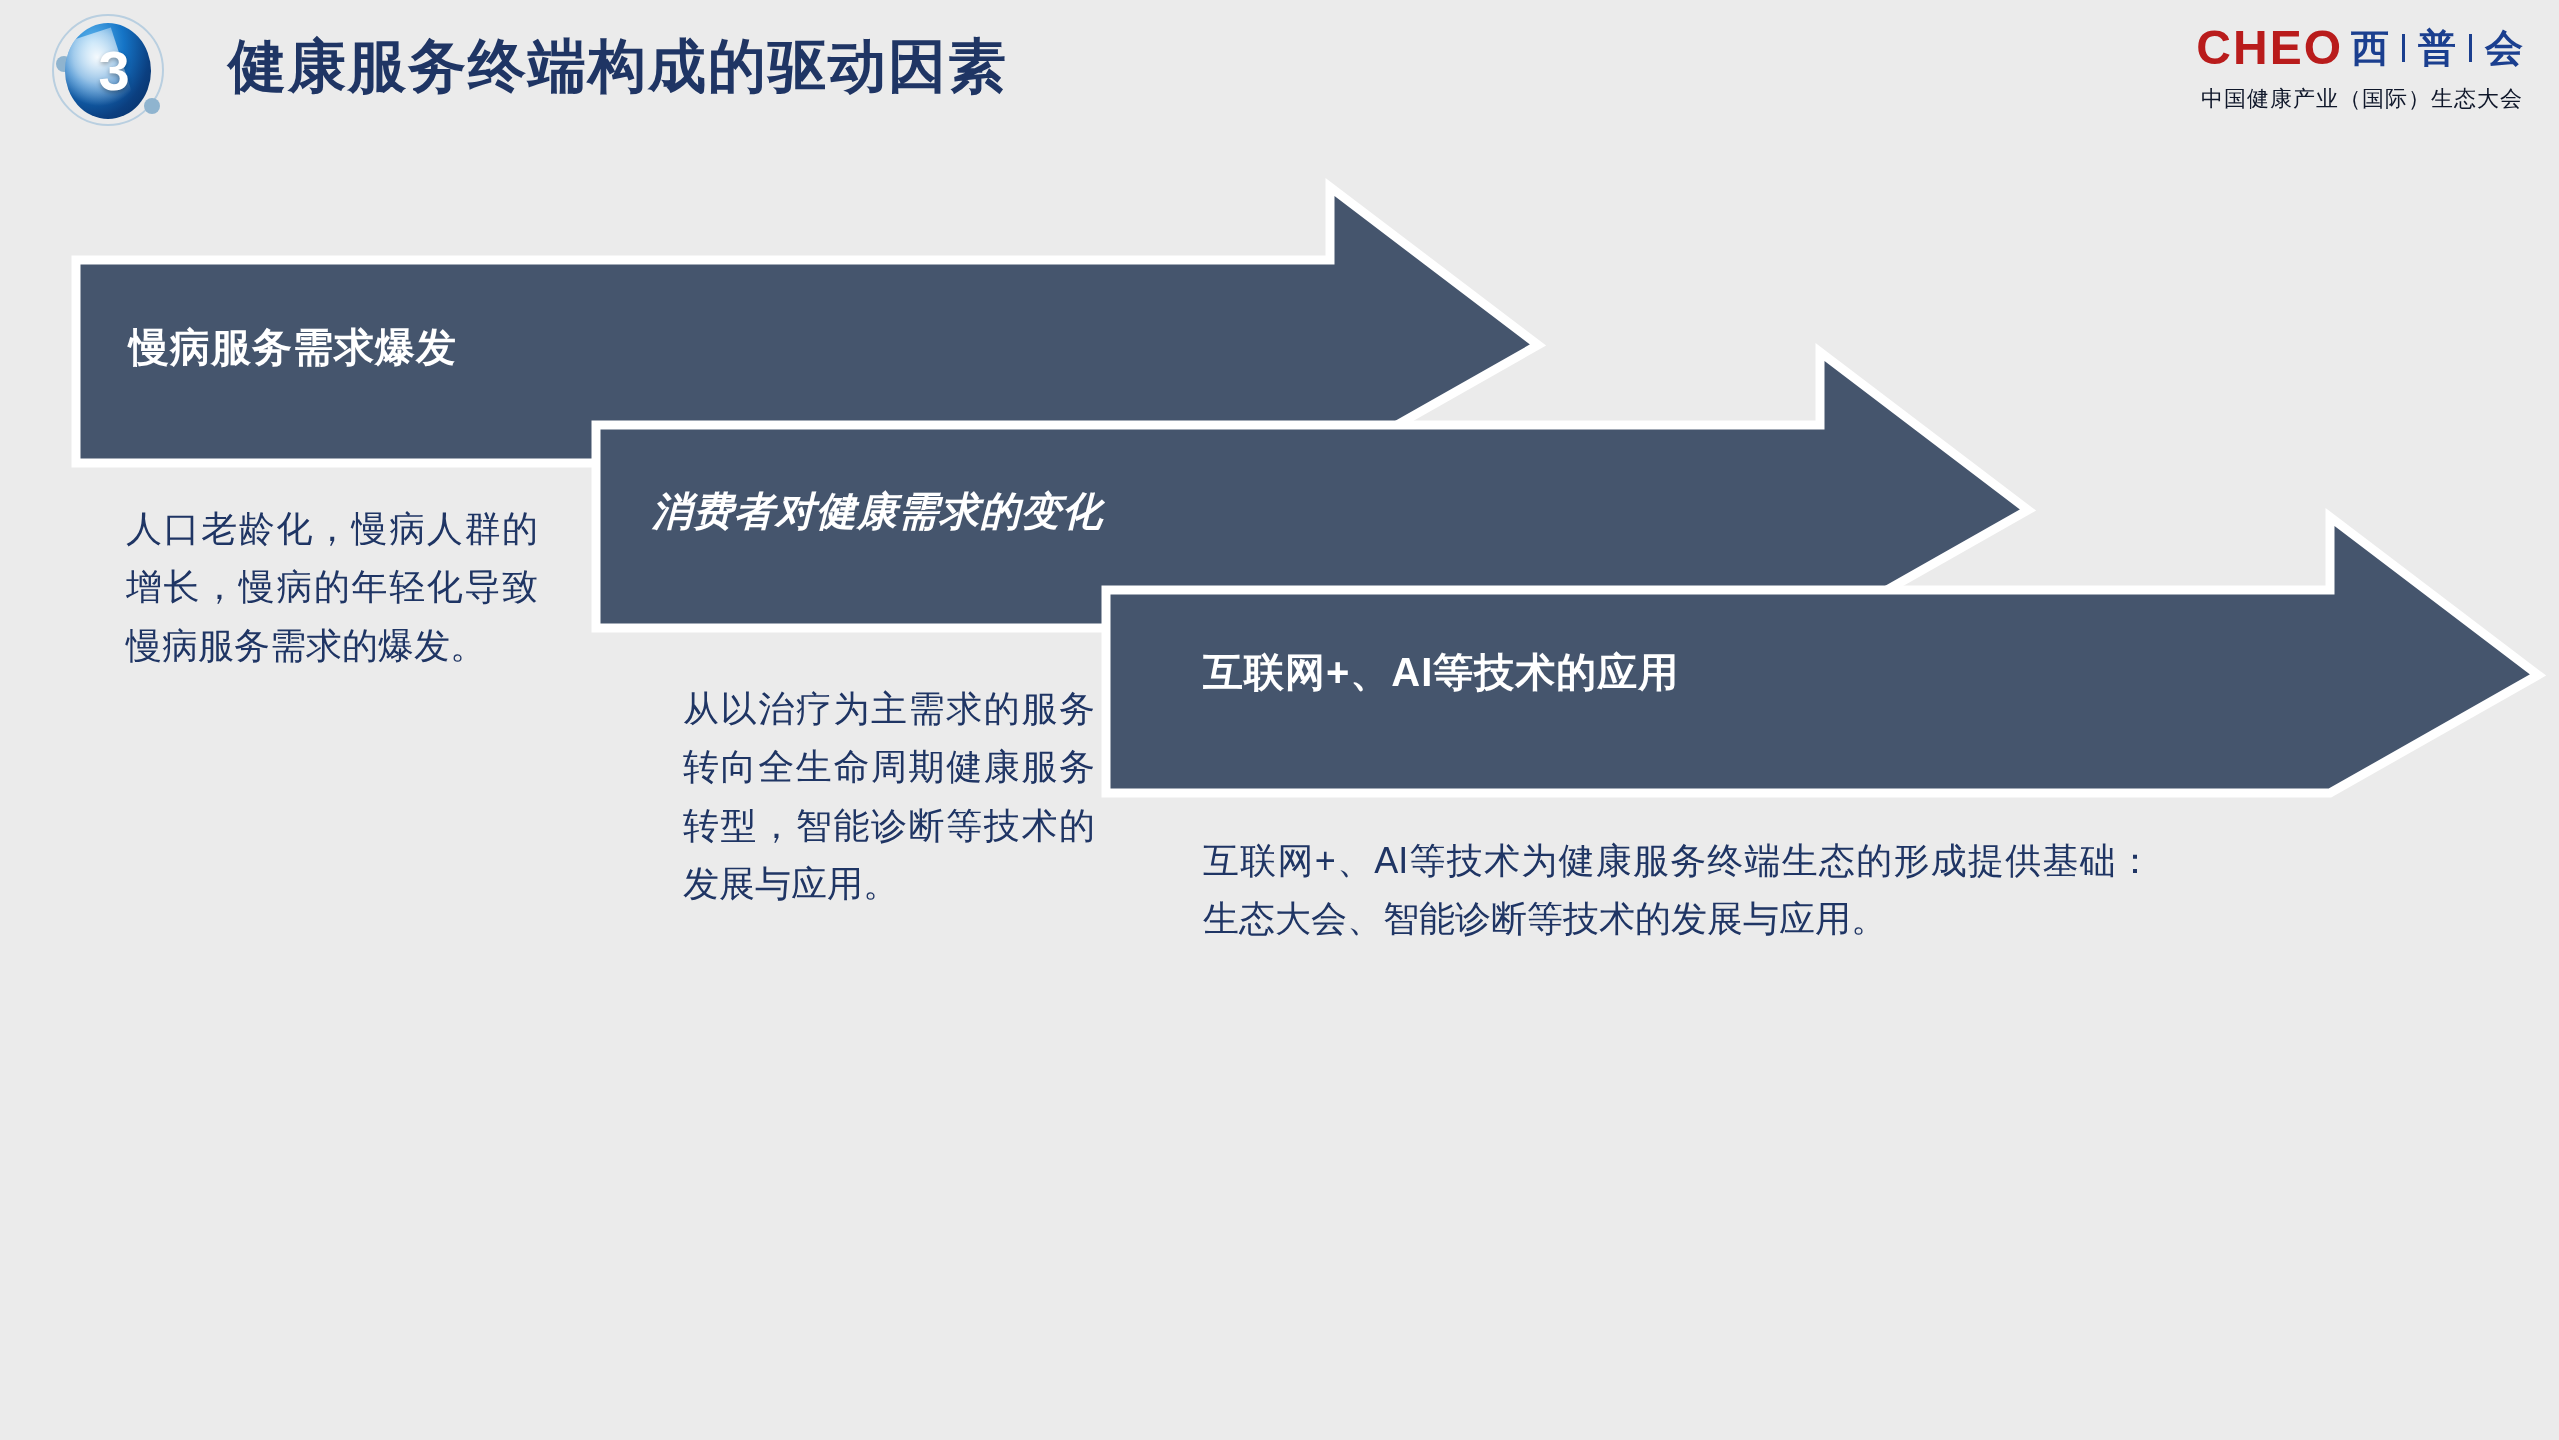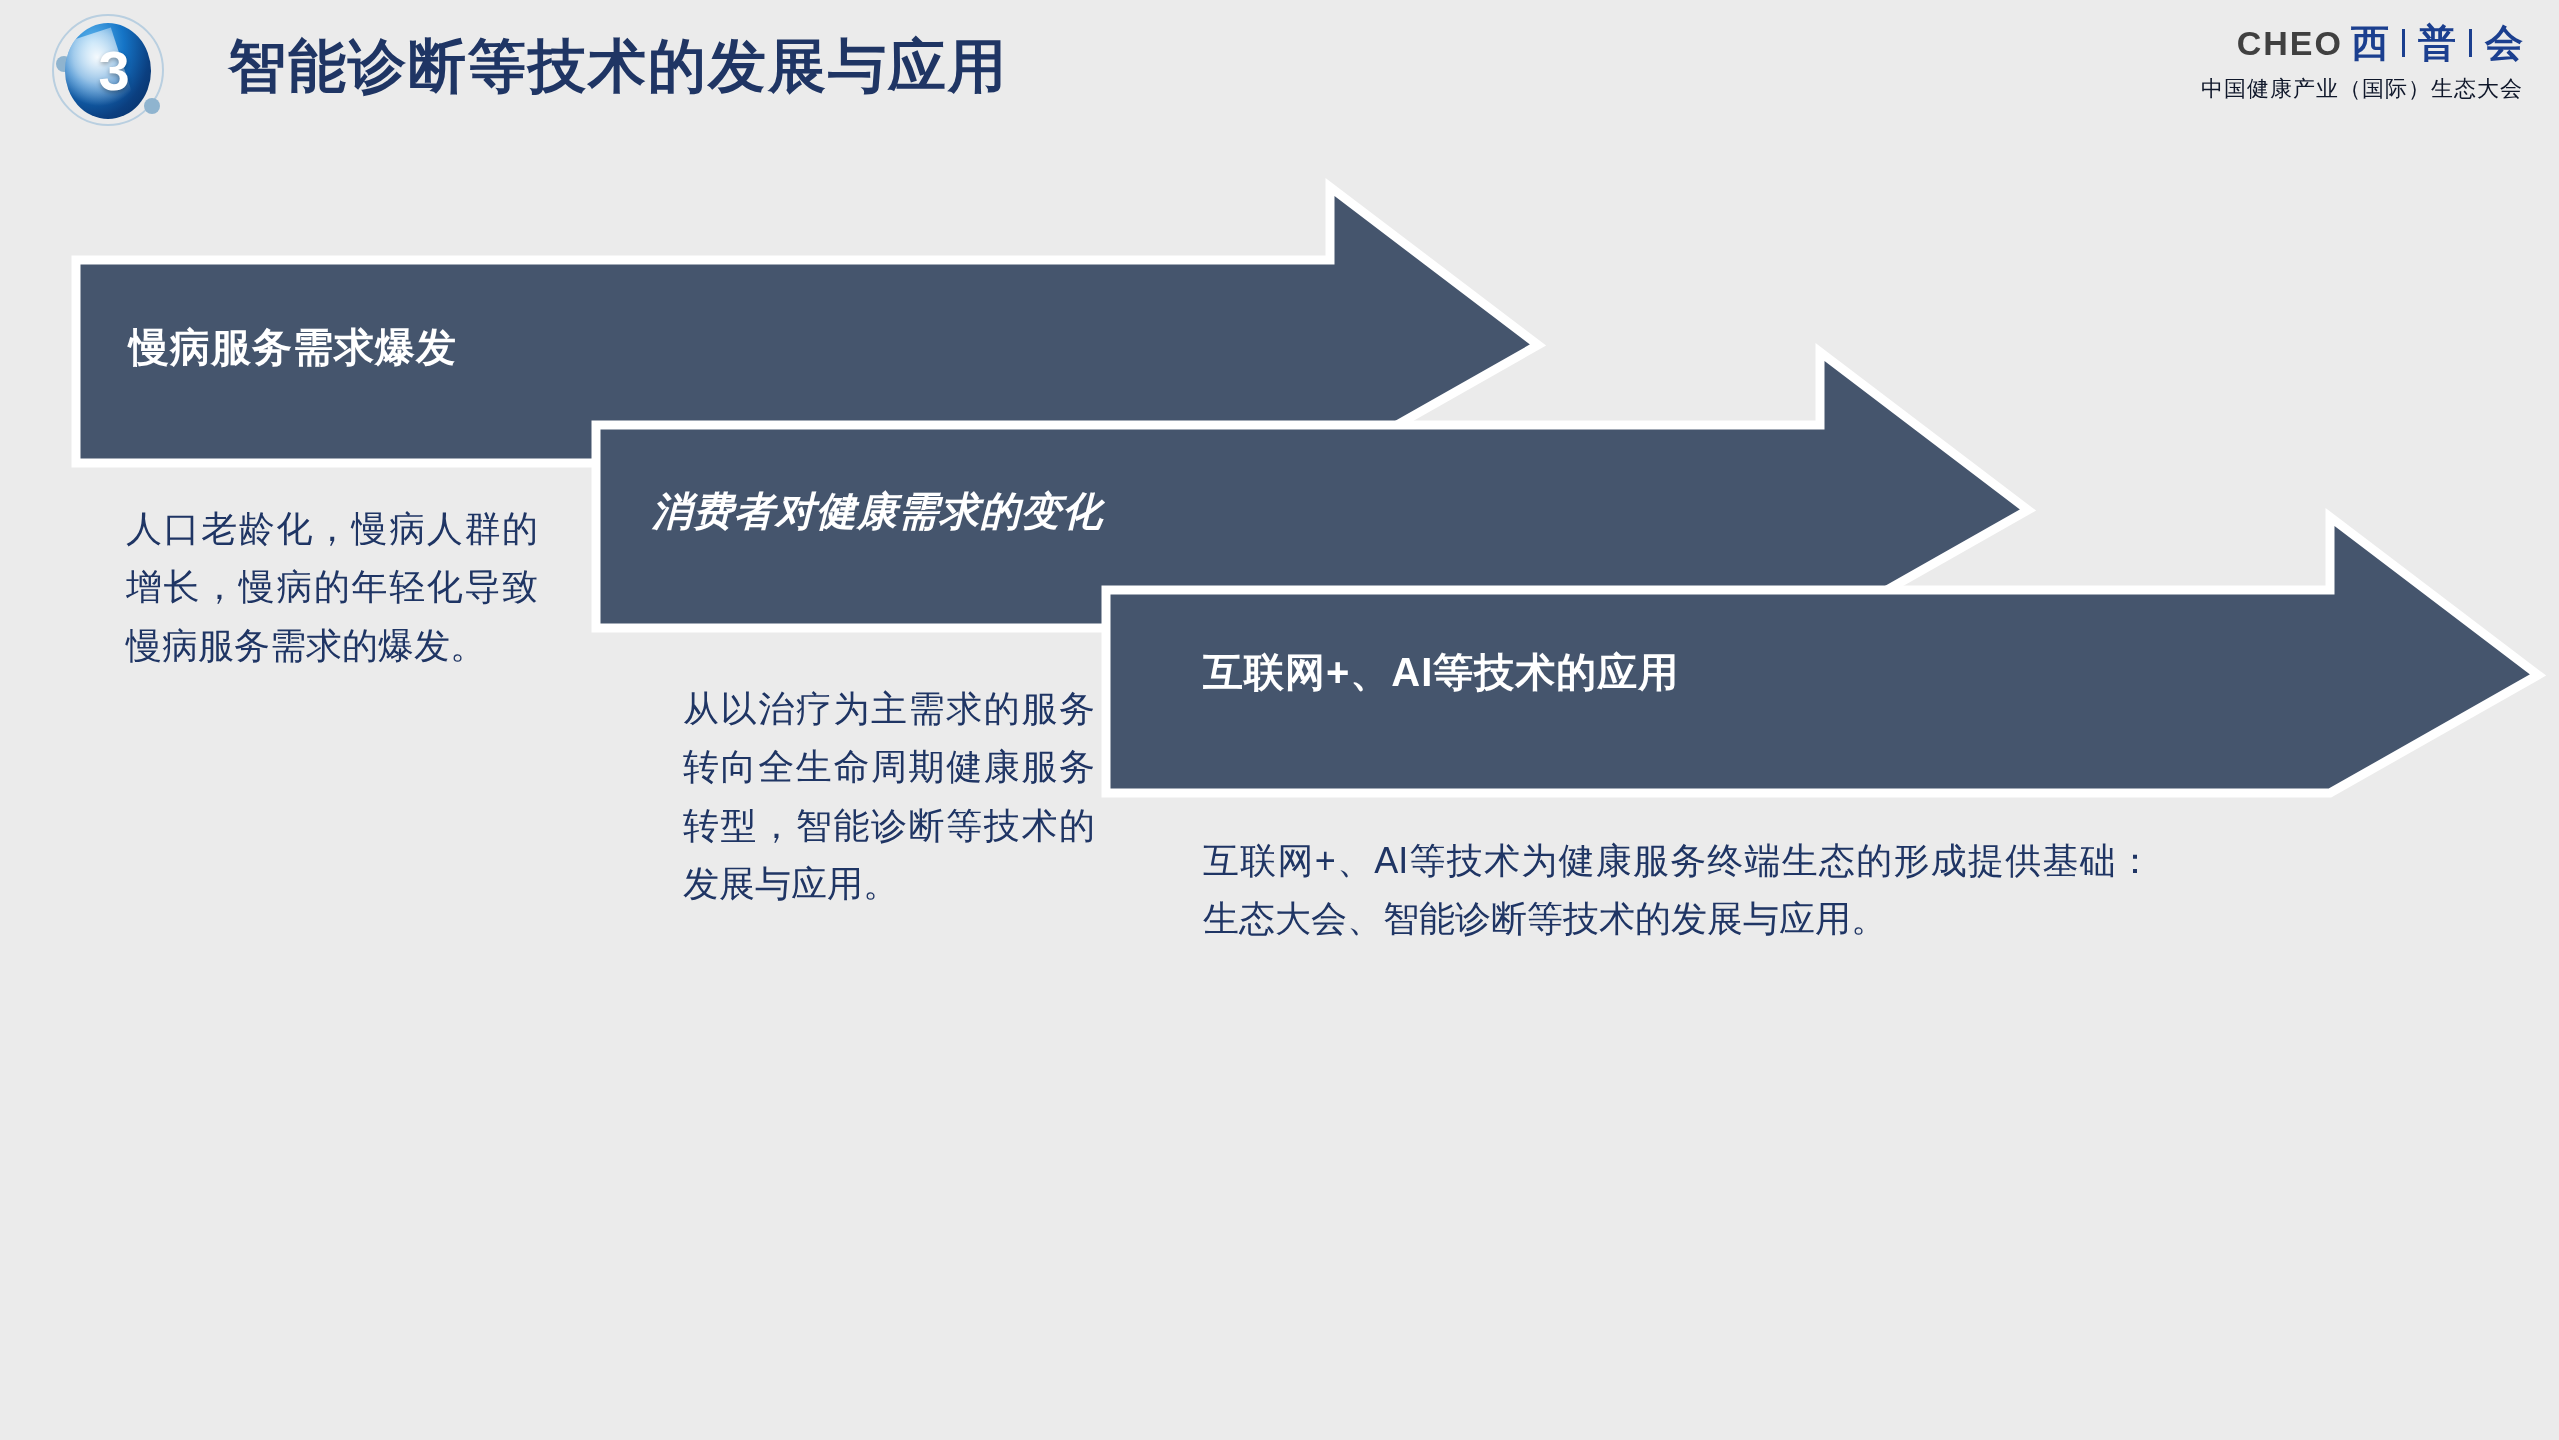--- a/index.html
+++ b/index.html
@@ -48,21 +48,21 @@
   .page-title{
     position:absolute;left:228px;top:28px;
     font-size:58px;font-weight:bold;color:#1f3564;
     letter-spacing:2px;white-space:nowrap;
   }
 
   
   .brand{position:absolute;right:36px;top:24px;text-align:right;}
   .brand-row{display:flex;align-items:center;justify-content:flex-end;gap:8px;line-height:1;}
   .brand-cheo{
-    font-size:34px;font-weight:bold;color:#404040;letter-spacing:2px;
+    font-size:48px;font-weight:bold;color:#b91c1c;letter-spacing:2px;
   }
   .brand-cn{
     font-size:38px;font-weight:bold;color:#1b3f8f;letter-spacing:0px;
   }
   .brand-bar{display:inline-block;width:3px;height:28px;background:#1b3f8f;margin:0 5px;vertical-align:middle;}
   .brand-sub{
     margin-top:12px;font-size:22px;color:#0f172a;letter-spacing:1px;white-space:nowrap;
   }
 
   
@@ -95,21 +95,21 @@
     <div class="badge">
       <div class="ring"></div>
       <div class="dot1"></div>
       <div class="dot2"></div>
       <div class="orb">
         <div class="swoosh"></div>
         <div class="num">3</div>
       </div>
     </div>
 
-    <div class="page-title">智能诊断等技术的发展与应用</div>
+    <div class="page-title">健康服务终端构成的驱动因素</div>
 
     <div class="brand">
       <div class="brand-row">
         <span class="brand-cheo">CHEO</span>
         <span class="brand-cn">西</span>
         <span class="brand-bar"></span>
         <span class="brand-cn">普</span>
         <span class="brand-bar"></span>
         <span class="brand-cn">会</span>
       </div>

